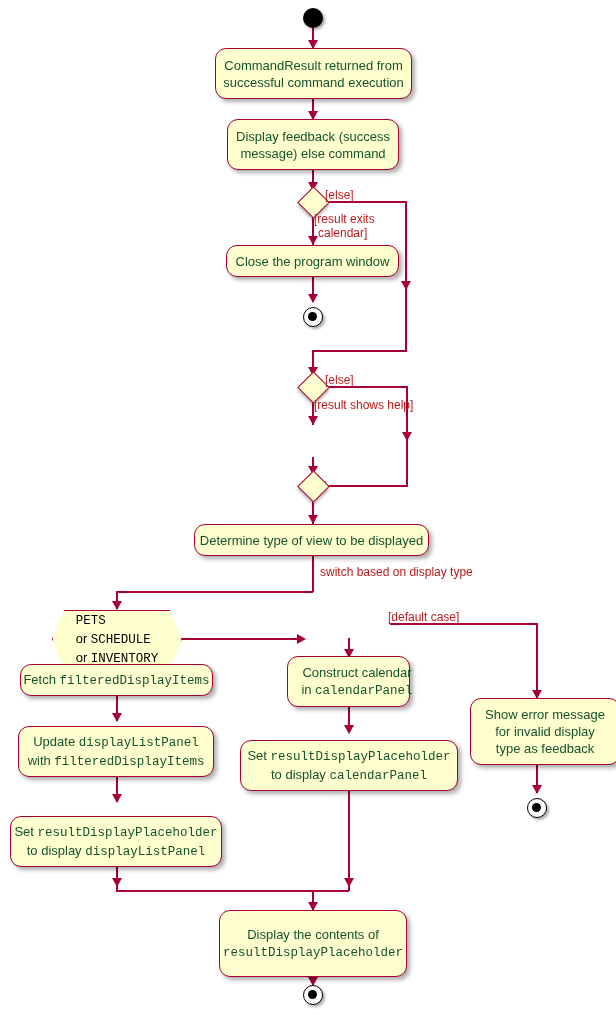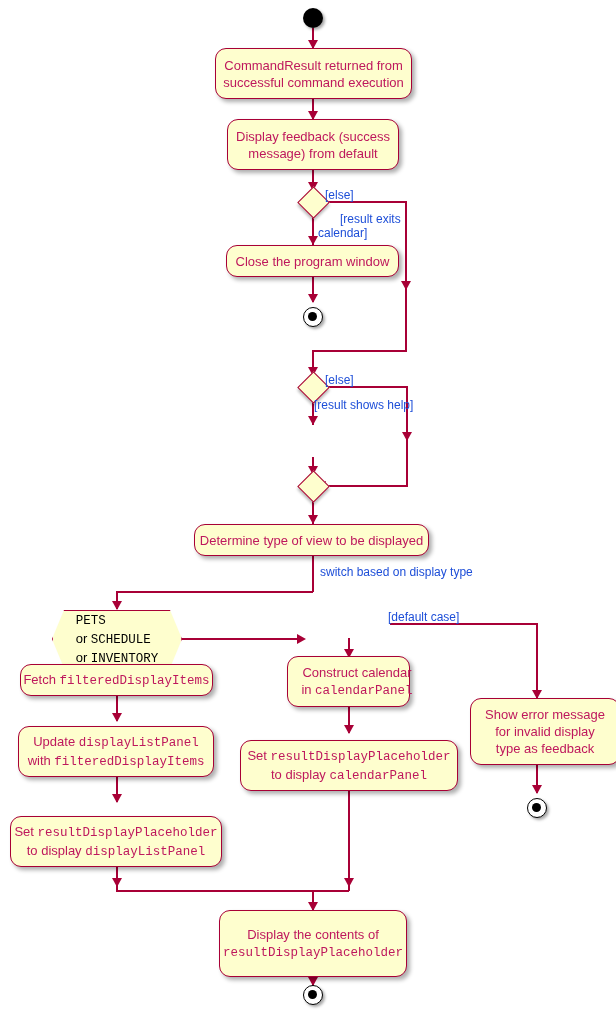--- a/index.html
+++ b/index.html
@@ -15,21 +15,21 @@
     font-family: "Liberation Sans", sans-serif;
     overflow: hidden;
   }
   
   .node {
     position: absolute;
     box-sizing: border-box;
     background: #FEFECE;
     border: 1.5px solid #A80036;
     border-radius: 11px;
-    color: #be185d;
+    color: #14532d;
     font-size: 13px;
     line-height: 17px;
     text-align: center;
     display: flex;
     align-items: center;
     justify-content: center;
     box-shadow: 3px 3px 4px rgba(0,0,0,0.32);
     z-index: 3;
   }
   .node .txt { display: block; padding: 0 9px; white-space: nowrap; }
@@ -115,21 +115,21 @@
     border-top: 5px solid transparent;
     border-bottom: 5px solid transparent;
     border-left: 9px solid #A80036;
   }
 
   
   .elabel {
     position: absolute;
     font-size: 12px;
     line-height: 15px;
-    color: #1d4ed8;
+    color: #b91c1c;
     white-space: nowrap;
     z-index: 5;
   }
 </style>
 </head>
 <body>
 
 <div id="canvas">
 
   <div class="start-node" style="left:303px; top:8px;"></div>
@@ -142,36 +142,36 @@
       <span>successful command execution</span>
     </span>
   </div>
 
   <div class="ln-v" style="left:312.2px; top:99px; height:20px;"></div>
   <div class="arw-d" style="left:308px; top:111px;"></div>
 
   <div class="node" style="left:227px; top:119px; width:172px; height:51px;">
     <span class="txt">
       <span>Display feedback (success</span><br>
-      <span>message) from default</span>
+      <span>message) else command</span>
     </span>
   </div>
 
   <div class="ln-v" style="left:312.2px; top:170px; height:20px;"></div>
   <div class="arw-d" style="left:308px; top:182px;"></div>
 
   <div class="diamond" style="left:302px; top:191px; width:21px; height:21px;"></div>
   <div class="elabel" style="left:325px; top:188px;">[else]</div>
 
   <div class="ln-h" style="left:323px; top:201px; width:84px;"></div>
   <div class="ln-v" style="left:405.4px; top:201px; height:150px;"></div>
   <div class="arw-d" style="left:401px; top:281px;"></div>
   <div class="ln-h" style="left:312px; top:350px; width:95px;"></div>
 
-  <div class="elabel" style="left:314px; top:212px;margin-left:26px;">[result exits</div>
+  <div class="elabel" style="left:314px; top:212px;">[result exits</div>
   <div class="elabel" style="left:318px; top:226px;">calendar]</div>
   <div class="ln-v" style="left:312.2px; top:212px; height:33px;"></div>
   <div class="arw-d" style="left:308px; top:236px;"></div>
 
   <div class="node" style="left:226px; top:245px; width:173px; height:32px;">
     <span class="txt">Close the program window</span>
   </div>
 
   <div class="ln-v" style="left:312.2px; top:277px; height:25px;"></div>
   <div class="arw-d" style="left:308px; top:294px;"></div>

